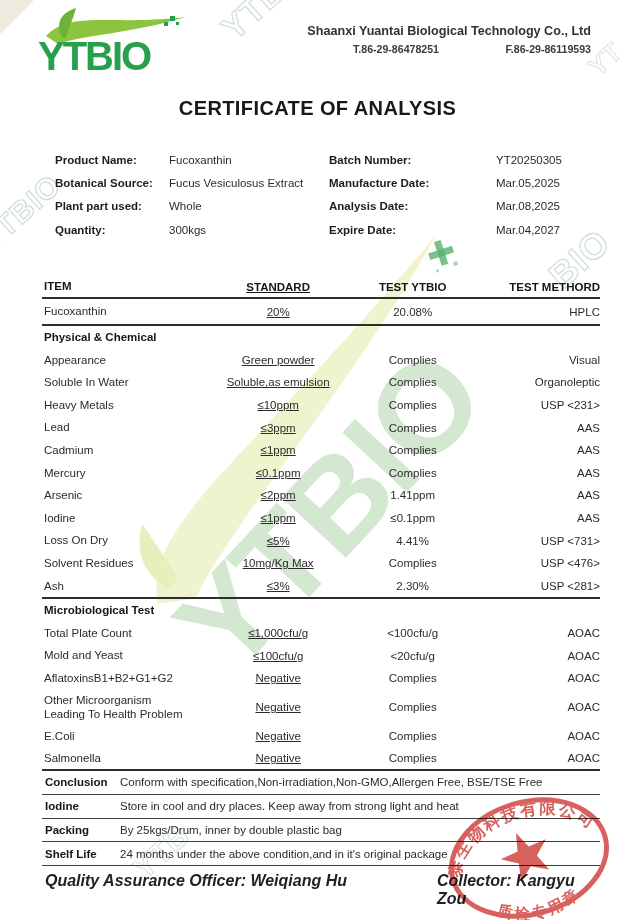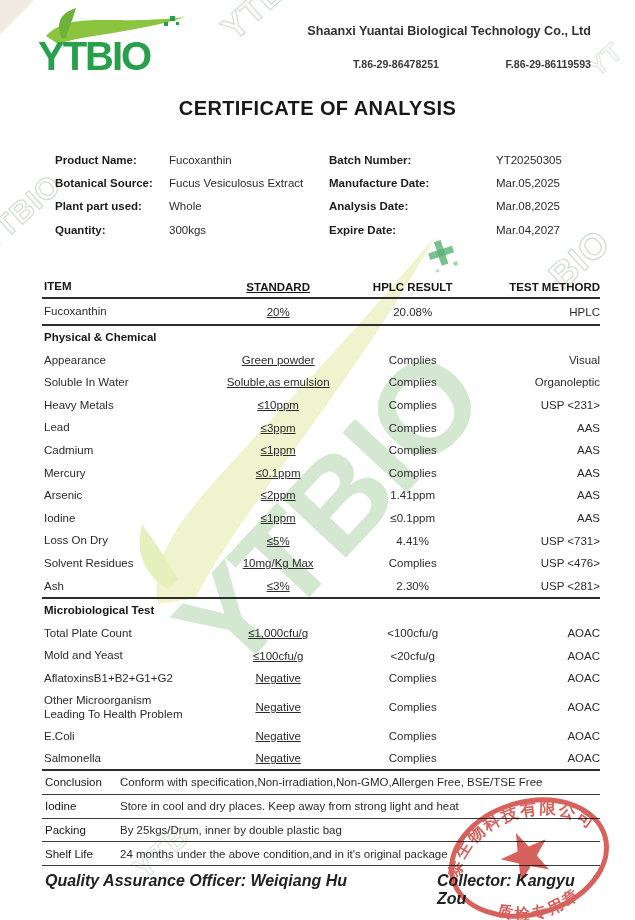--- a/index.html
+++ b/index.html
@@ -20,21 +20,21 @@
   }
   #wm-center{
     position:absolute;left:95px;top:355px;width:480px;height:200px;
     transform:rotate(-47deg);pointer-events:none;opacity:.85;
   }
   #wm-plus{position:absolute;left:428px;top:238px;transform:rotate(-18deg);pointer-events:none;}
   
   #logo{position:absolute;left:38px;top:6px;width:150px;height:72px;}
   #company-block{position:absolute;right:44px;top:24px;width:294px;text-align:right;}
   #company-name{font-size:12.6px;font-weight:bold;color:#323232;white-space:nowrap;}
-  .contact-row{display:flex;justify-content:space-between;width:238px;margin-left:auto;margin-top:20px;
+  .contact-row{display:flex;justify-content:space-between;width:238px;margin-left:auto;margin-top:5px;
     font-size:10.6px;font-weight:bold;color:#3a3a3a;}
   
   #title{position:absolute;left:0;top:97px;width:100%;text-align:center;
     font-size:20px;font-weight:bold;color:#181818;letter-spacing:.4px;}
   
   #product-info{position:absolute;left:55px;top:148px;width:530px;}
   .pi-row{display:flex;height:23.3px;align-items:center;font-size:11.5px;}
   .pi-l1{width:114px;font-weight:bold;color:#1d1d1d;}
   .pi-v1{width:160px;}
   .pi-l2{width:140px;font-weight:bold;color:#1d1d1d;}
@@ -48,21 +48,21 @@
   .trow.rule{border-bottom:2px solid #2d2d2d;}
   .cell{overflow:visible;}
   .cell.item{width:170px;text-align:left;padding-left:2px;white-space:pre-line;line-height:1.25;}
   .cell.std{width:130px;text-align:center;text-decoration:underline;}
   .cell.res{width:140px;text-align:center;}
   .cell.met{width:118px;text-align:right;}
   .trow.section .item{font-weight:bold;color:#161616;width:100%;}
   
   #footer-table{position:absolute;left:42px;top:769px;width:558px;border-top:2px solid #2d2d2d;font-size:11.5px;}
   .frow{display:flex;align-items:center;height:22.8px;border-bottom:1.5px solid #3a3a3a;}
-  .frow .flabel{width:75px;font-weight:normal;color:#161616;padding-left:3px;}
+  .frow .flabel{width:75px;font-weight:bold;color:#161616;padding-left:3px;}
   .frow .fvalue{flex:1;}
   
   #signatures{position:absolute;left:45px;top:872px;width:555px;display:flex;
     font-size:16px;font-weight:bold;font-style:italic;color:#222;}
   #qa-signature{width:392px;}
   #collector-signature{flex:1;}
   
   #stamp{position:absolute;left:423px;top:790px;width:214px;height:140px;
     mix-blend-mode:multiply;pointer-events:none;overflow:visible;}
 </style>
@@ -140,21 +140,21 @@
         <div class="pi-v1">300kgs</div>
         <div class="pi-l2">Expire Date:</div>
         <div class="pi-v2">Mar.04,2027</div>
       </div>
     </div>
 
   <div id="analysis-table">
     <div class="thead">
       <div class="cell item">ITEM</div>
       <div class="cell std">STANDARD</div>
-      <div class="cell res">HPLC RESULT</div>
+      <div class="cell res">TEST YTBIO</div>
       <div class="cell met">TEST METHORD</div>
     </div>
     <div id="table-body">
         <div class="trow first rule">
           <div class="cell item">Fucoxanthin</div>
           <div class="cell std">20%</div>
           <div class="cell res">20.08%</div>
           <div class="cell met">HPLC</div>
         </div>
         <div class="trow section">

